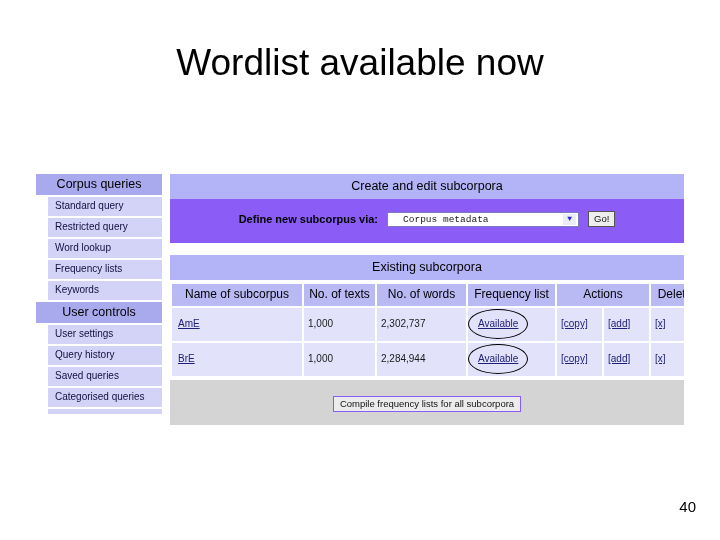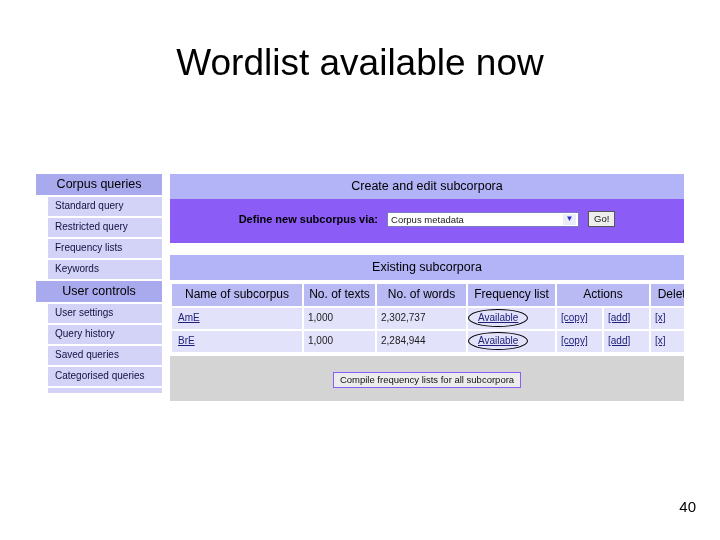--- a/index.html
+++ b/index.html
@@ -112,26 +112,27 @@
   }
   .fake-select {
     width: 192px;
     height: 15px;
     background: #ffffff;
     border: 1px solid #7b7bbd;
     font-size: 9.5px;
     color: #202020;
     display: flex;
     align-items: center;
-    padding-left: 3px;
+    padding-left: 15px;
     box-sizing: border-box;
     position: relative;
     text-align: left;
     white-space: nowrap;
     overflow: hidden;
+    font-family: Liberation Mono, monospace;
   }
   .fake-select .arrow {
     position: absolute;
     right: 2px;
     top: 1px;
     width: 13px;
     height: 11px;
     background: #eceCf8;
     display: flex;
     align-items: center;
@@ -191,21 +192,21 @@
   .col-texts { width: 71px; }
   .col-words { width: 89px; }
   .col-freq  { width: 87px; }
   .col-act   { width: 45px; }
   .col-del   { width: 48px; }
 
   
   .circled {
     position: relative;
     display: inline-block;
-    padding: 1px 6px;
+    padding: 7px 6px;
   }
   .circled .ellipse {
     position: absolute;
     left: -4px;
     top: -2px;
     right: -4px;
     bottom: -2px;
     border: 1px solid #000000;
     border-radius: 50%;
     pointer-events: none;
@@ -242,20 +243,21 @@
 
 <div class="slide-title">Wordlist available now</div>
 
 <div class="shot">
 
   <div class="sidebar">
 
     <div class="side-head">Corpus queries</div>
     <div class="side-item">Standard query</div>
     <div class="side-item">Restricted query</div>
+    <div class="side-item">Word lookup</div>
     <div class="side-item">Frequency lists</div>
     <div class="side-item">Keywords</div>
 
     <div class="side-head">User controls</div>
     <div class="side-item">User settings</div>
     <div class="side-item">Query history</div>
     <div class="side-item">Saved queries</div>
     <div class="side-item">Categorised queries</div>
     <div class="side-item clipped"></div>
   </div>

